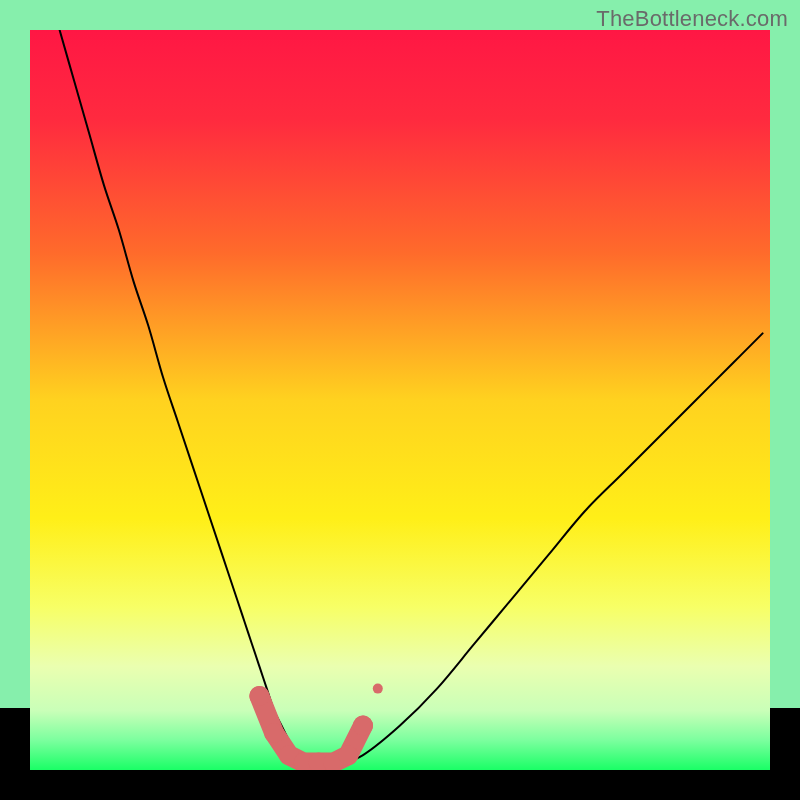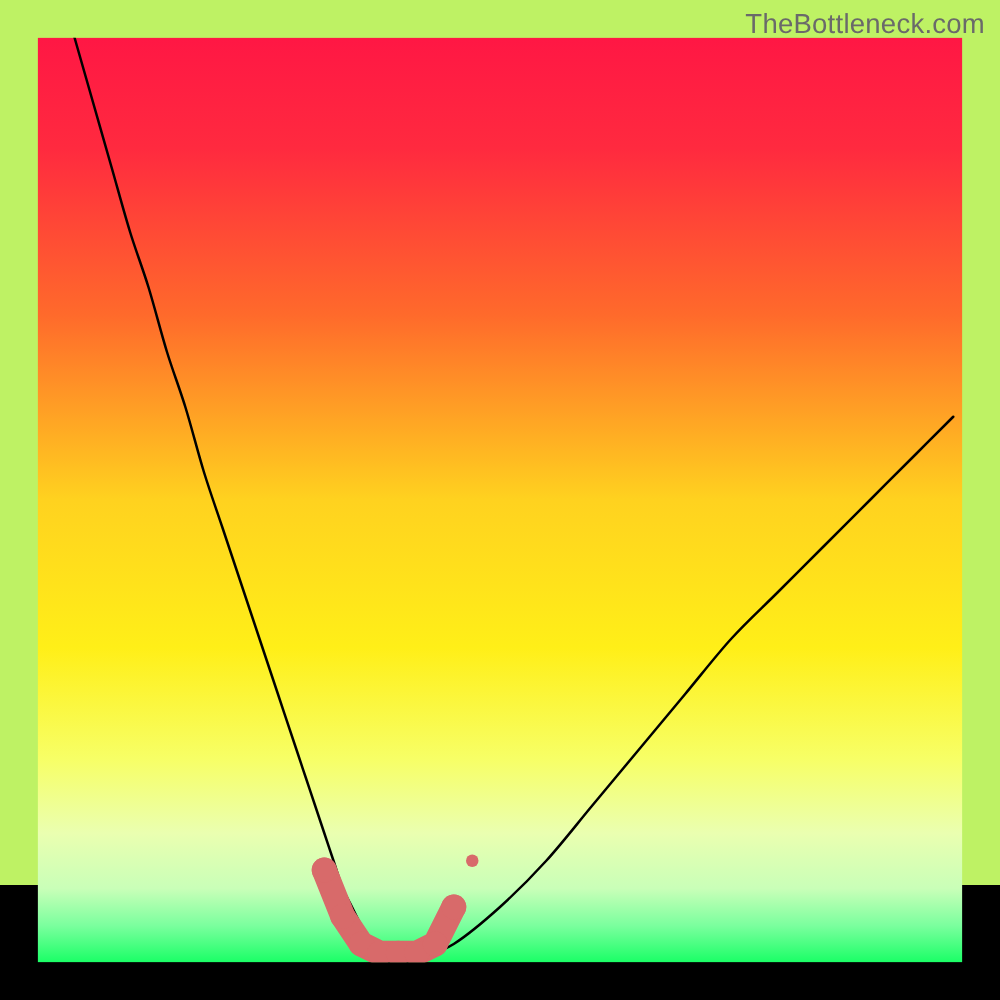--- a/index.html
+++ b/index.html
@@ -10,21 +10,21 @@
     background: #000;
     font-family: Arial, Helvetica, sans-serif;
     overflow: hidden;
   }
   .frame {
     position: absolute;
     left: 0;
     top: 0;
     width: 800px;
     height: 708px;
-    background: #bef264;
+    background: #86efac;
   }
   .plot {
     position: absolute;
     left: 30px;
     top: 30px;
     width: 740px;
     height: 740px;
     overflow: hidden;
   }
   .watermark {

